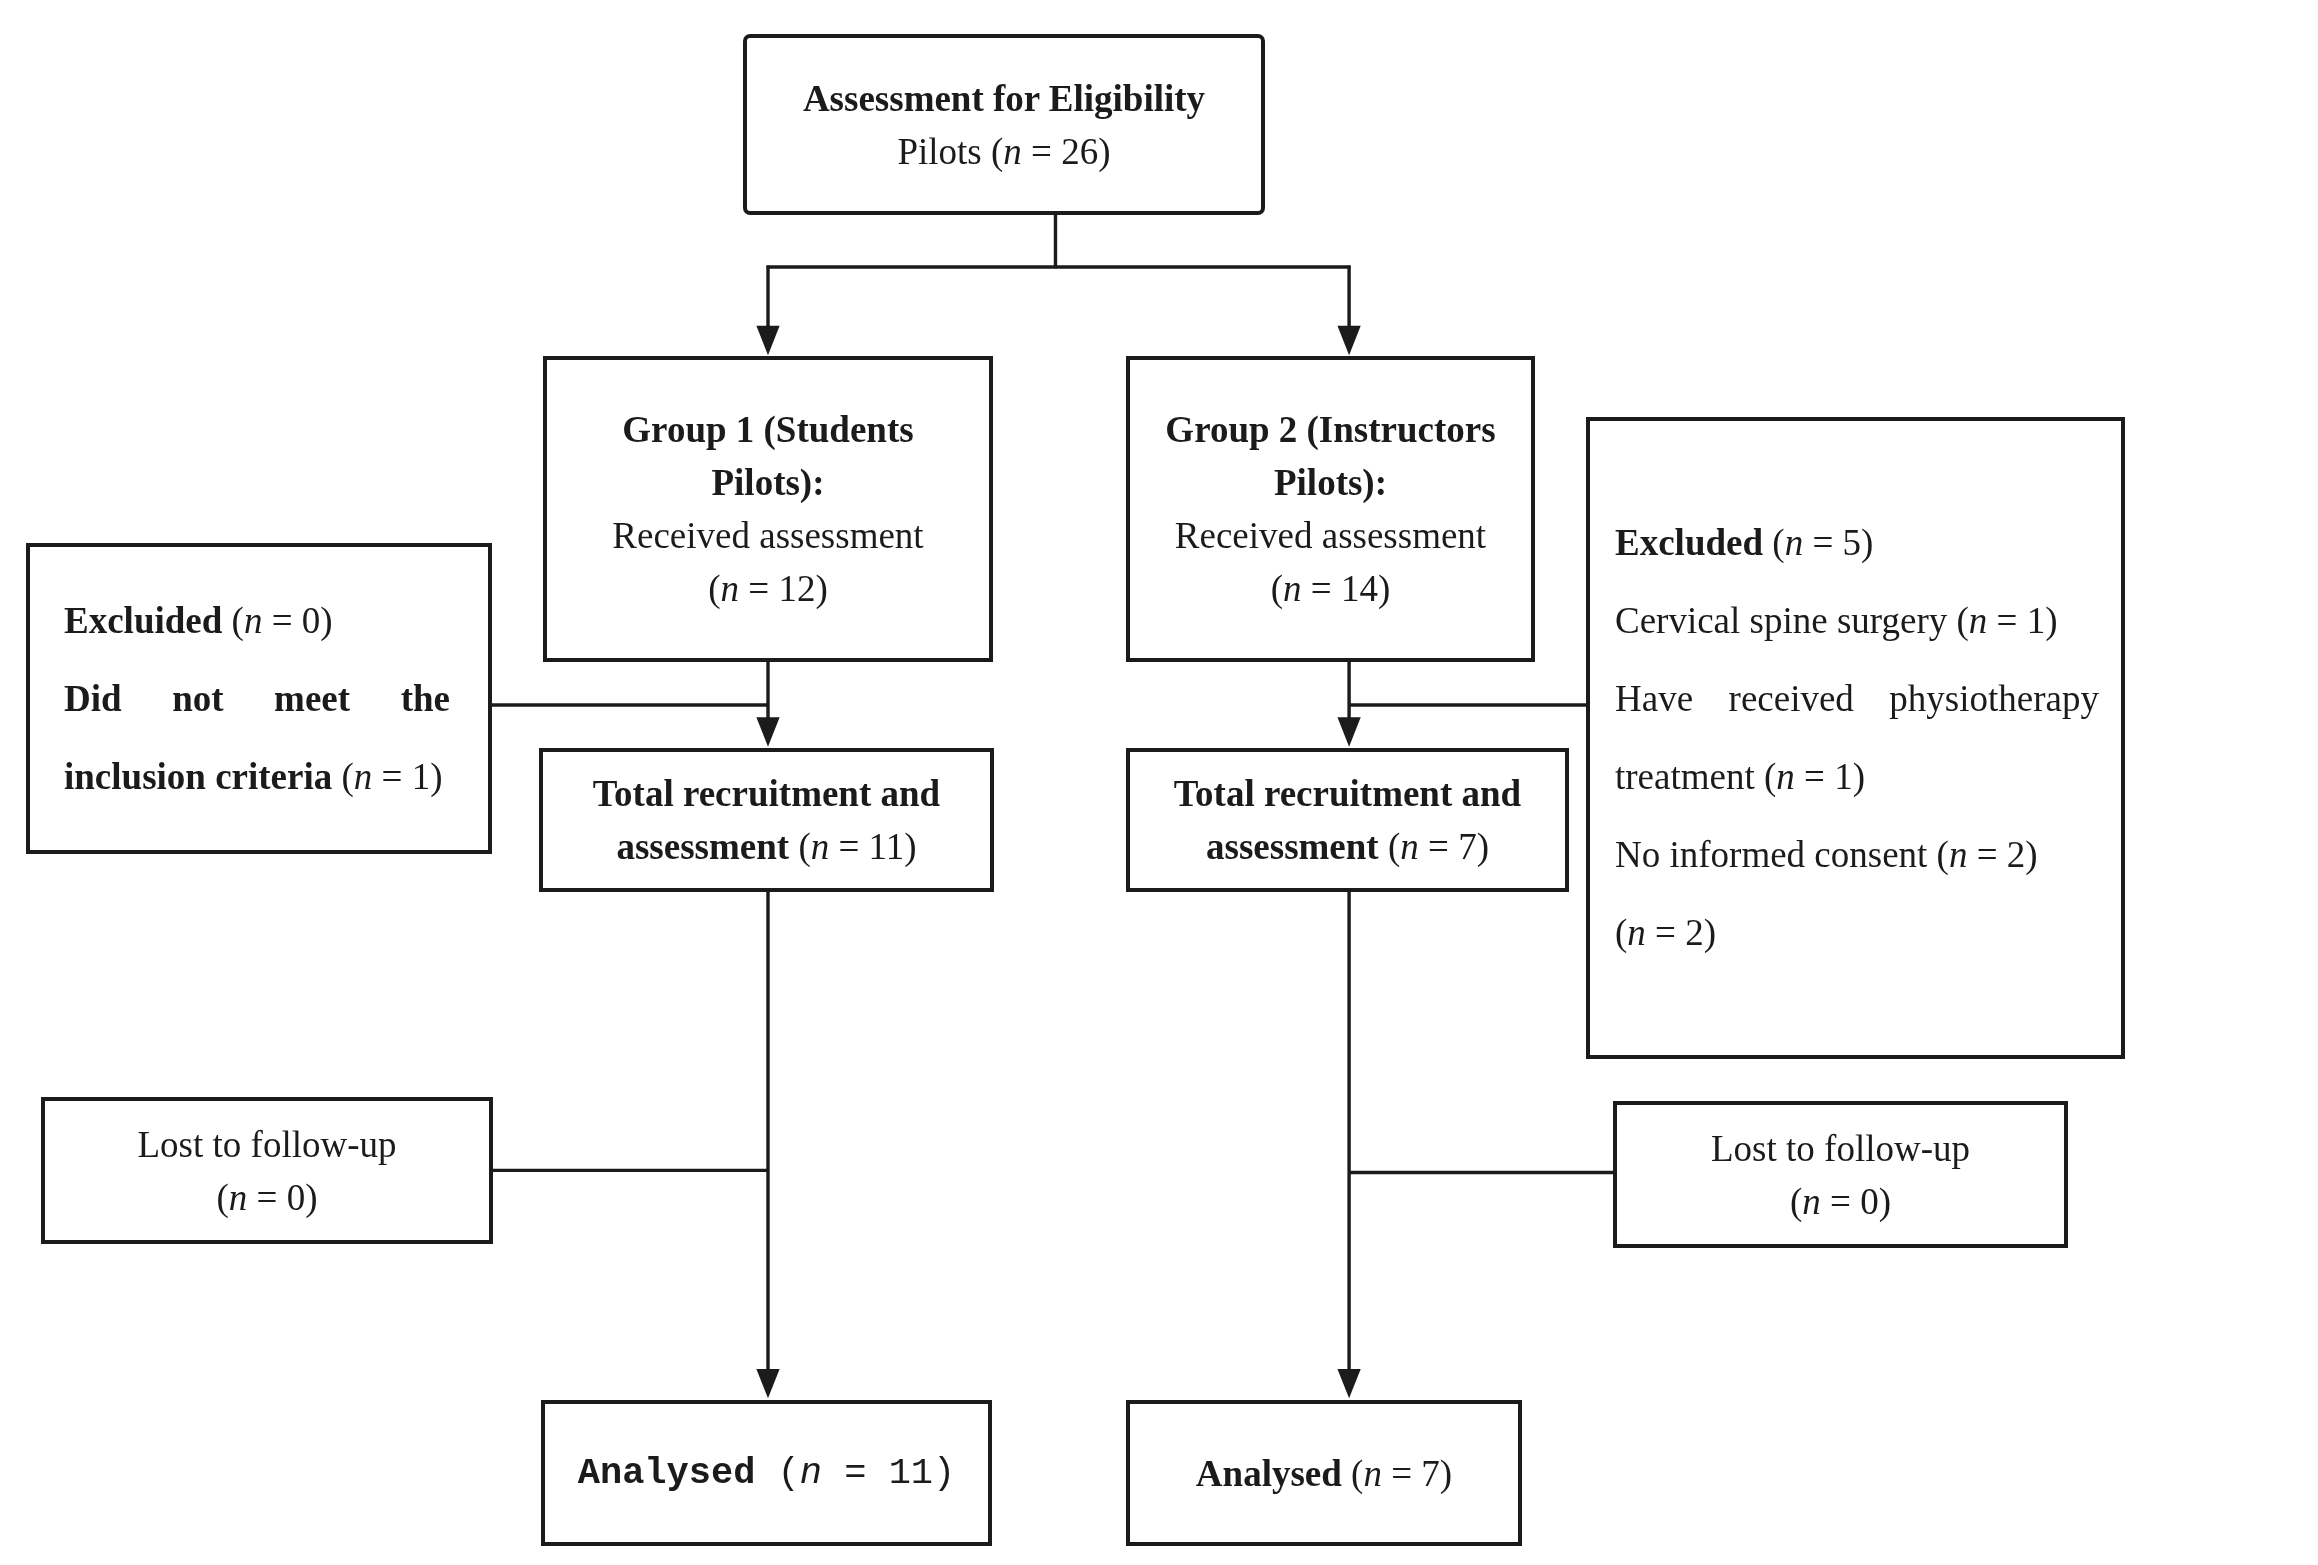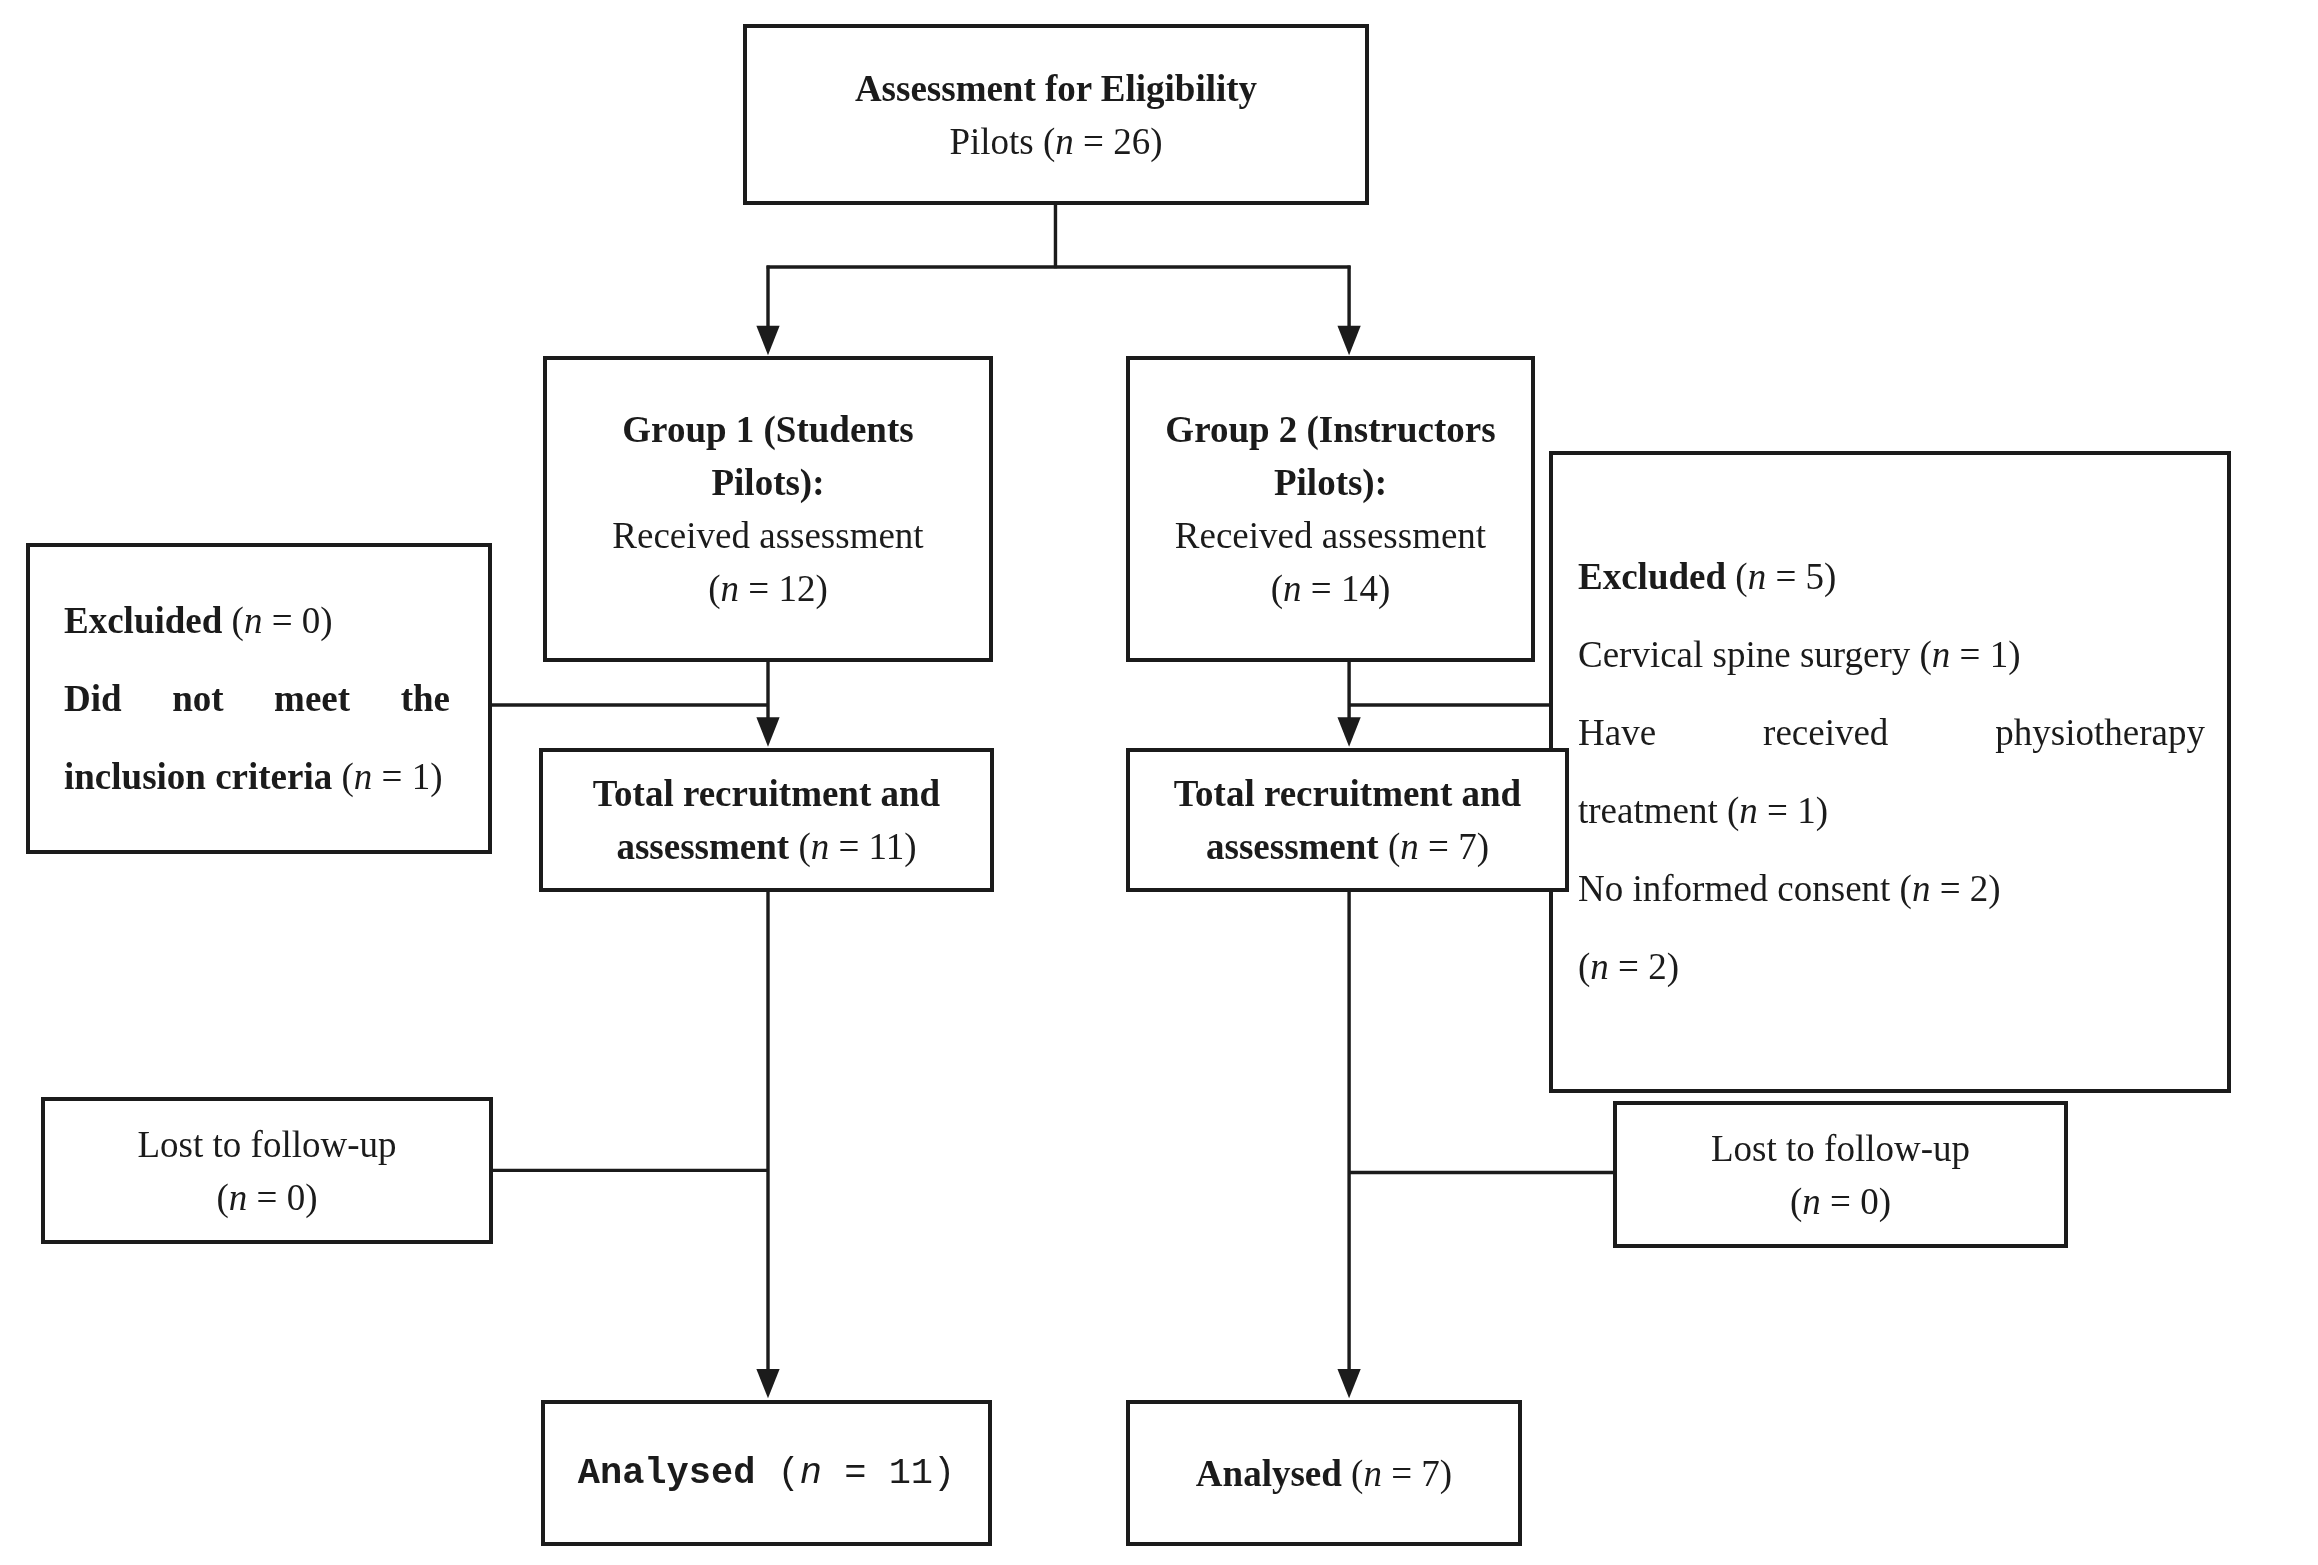--- a/index.html
+++ b/index.html
@@ -34,25 +34,25 @@
   .center .rich-line { line-height: 53px; }
   .side { text-align: left; }
   .side .rich-line { line-height: 78px; }
   .pad-l { padding: 0 38px 0 34px; }
   .pad-r { padding: 0 22px 0 25px; }
   .b { font-weight: bold; }
   .i { font-style: italic; }
   .just { text-align: justify; text-align-last: justify; }
 
   
-  .pos-eligibility { left: 743px; top: 24px;   width: 626px; height: 181px; }
+  .pos-eligibility { left: 743px; top: 34px;   width: 522px; height: 181px; border-radius: 7px; }
   .pos-group1      { left: 543px;  top: 356px;  width: 450px; height: 306px; }
   .pos-group2      { left: 1126px; top: 356px;  width: 409px; height: 306px; }
   .pos-excl-left   { left: 26px;   top: 543px;  width: 466px; height: 311px; }
-  .pos-excl-right  { left: 1549px; top: 417px;  width: 682px; height: 642px; margin-top: 34px; }
+  .pos-excl-right  { left: 1586px; top: 417px;  width: 539px; height: 642px; }
   .pos-total1      { left: 539px;  top: 748px; width: 455px; height: 144px; }
   .pos-total2      { left: 1126px; top: 748px; width: 443px; height: 144px; }
   .pos-lost1       { left: 41px;   top: 1097px; width: 452px; height: 147px; }
   .pos-lost2       { left: 1613px; top: 1101px; width: 455px; height: 147px; }
   .pos-analysed1   { left: 541px;  top: 1400px; width: 451px; height: 146px; font-family: Liberation Mono, monospace; }
   .pos-analysed2   { left: 1126px; top: 1400px; width: 396px; height: 146px; }
 </style>
 </head>
 <body>
 

